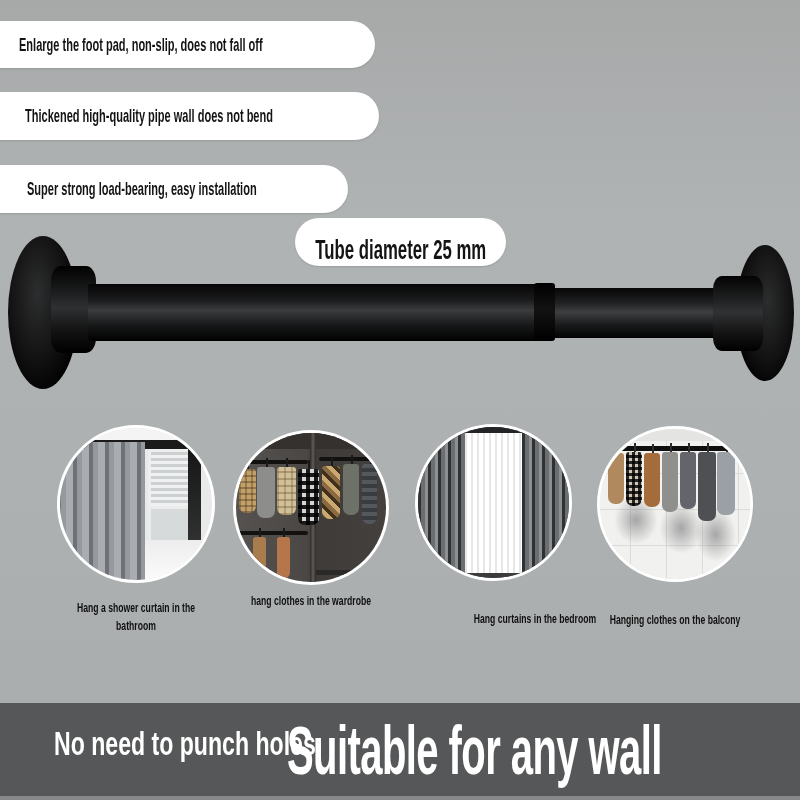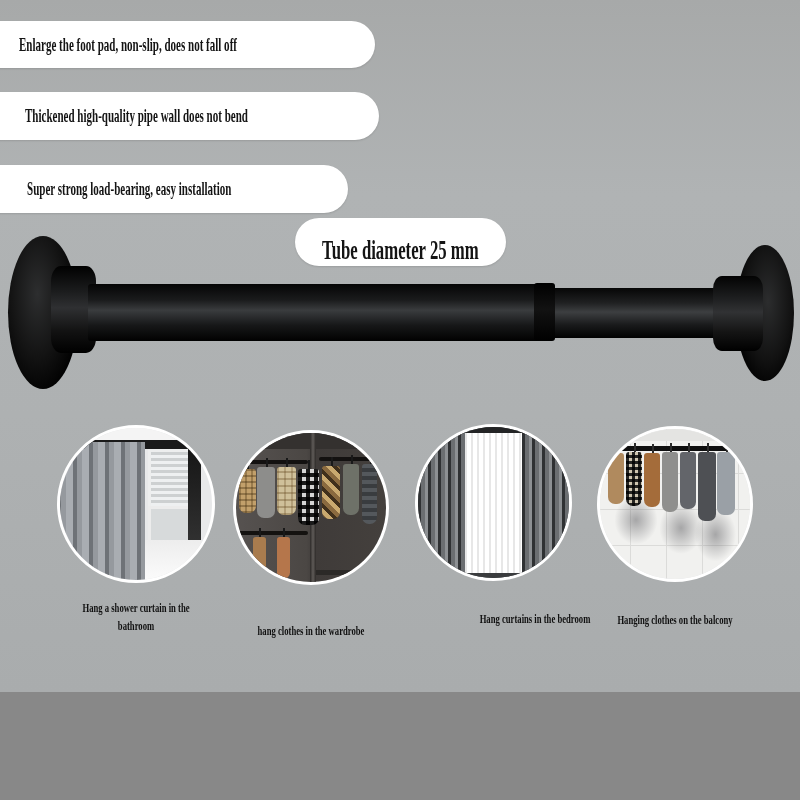--- a/index.html
+++ b/index.html
@@ -1,19 +1,19 @@
 <!DOCTYPE html>
 <html><head>
 <meta charset="utf-8">
 <style>
   html,body{margin:0;padding:0;background:#888;}
   .stage{
-    position:relative;width:800px;height:692px;overflow:hidden;
+    position:relative;width:800px;height:796px;overflow:hidden;
     background:linear-gradient(180deg,#a7a9a9 0%,#b0b3b4 28%,#aeb1b2 60%,#a9acad 100%);
-    font-family:Liberation Serif, serif;color:#141414;
+    font-family:Liberation Sans, sans-serif;color:#141414;
   }
   .cond{display:inline-block;transform-origin:left center;white-space:nowrap;}
 
   
   .pill{position:absolute;background:#fff;border-radius:26px;display:flex;align-items:center;
         box-shadow:0 1px 2px rgba(0,0,0,.12);}
   .pill .cond{font-size:19px;font-weight:700;transform:scaleX(.58);}
   .pill1{left:-34px;top:21px;width:356px;height:47px;padding-left:53px;}
   .pill2{left:-34px;top:92px;width:354px;height:48px;padding-left:59px;}
   .pill3{left:-34px;top:165px;width:321px;height:48px;padding-left:61px;}
@@ -124,21 +124,21 @@
   .b5{left:53%;top:15%;width:11%;height:38%;background:#63656a;}
   .b6{left:65%;top:15%;width:12%;height:46%;background:#4e5054;}
   .b7{left:78%;top:15%;width:12%;height:42%;background:#9aa0a6;}
   .uc4 .garment::before{background:#2c2c2c;}
 
   
   .caption{position:absolute;width:280px;text-align:center;color:#101010;}
   .caption .cond{display:block;font-size:13.5px;font-weight:700;line-height:1.3;
     transform:scaleX(.64);transform-origin:center top;white-space:pre-line;}
   .cap1{left:-4px;top:599px;}
-  .cap2{left:171px;top:622px;}
+  .cap2{left:171px;top:592px;}
   .cap3{left:353px;top:610px;padding-left:42px;}
   .cap4{left:535px;top:611px;}
 
   
   .footer{position:absolute;left:0;top:703px;width:800px;height:97px;background:#565758;}
   .footer-note{position:absolute;left:54px;top:22px;font-size:33px;font-weight:700;color:#fff;
     transform:scaleX(.70);transform-origin:left top;white-space:nowrap;}
   .footer-headline{position:absolute;left:287px;top:8px;font-size:69px;font-weight:700;color:#fff;
     transform:scaleX(.58);transform-origin:left top;white-space:nowrap;letter-spacing:-1px;}
 </style>

